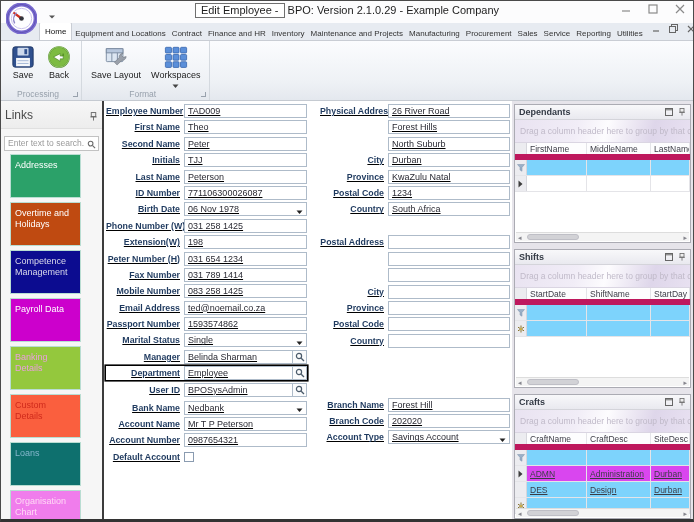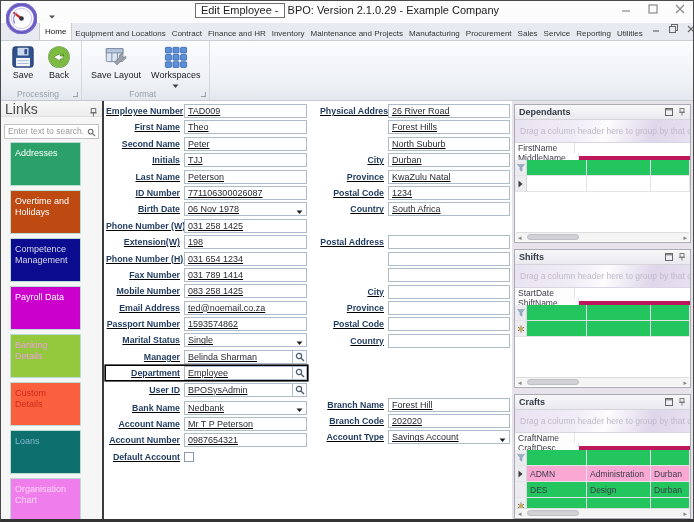--- a/index.html
+++ b/index.html
@@ -37,21 +37,21 @@
   .rbtn-dd { width:7px; height:5px; margin-top:1px; }
   .rgroup-label { position:absolute; bottom:1px; left:4px; right:10px; text-align:center; font-size:8.5px; color:#98a1ac; }
   .rgroup-corner { position:absolute; bottom:3px; right:3px; width:5px; height:5px;
                    border-right:1px solid #98a1ac; border-bottom:1px solid #98a1ac; }
 
   
   .main { position:absolute; top:100px; left:0; right:0; bottom:0; background:#fff; }
 
   
   .links { position:absolute; left:0; top:0; bottom:0; width:101px; background:#f6f6f6; }
-  .links-header { height:16px; display:flex; align-items:center; padding:0 4px; font-size:14px; color:#4a4a4a;
+  .links-header { height:28px; display:flex; align-items:center; padding:0 4px; font-size:12px; color:#4a4a4a;
                   background:linear-gradient(#f7f7f7,#ededed); border-bottom:1px solid #e0e0e0; }
   .links-pin { margin-left:auto; width:9px; height:9px; }
   .links-search { position:relative; margin:3px 3px 0; height:15px; }
   .links-search input { width:100%; height:15px; border:1px solid #c2c2c2; font-size:8.5px; padding:0 14px 0 3px;
                         font-family:"Liberation Sans",sans-serif; color:#555; }
   .links-search input::placeholder { color:#9a9a9a; }
   .links-search .mag { position:absolute; right:3px; top:3px; width:9px; height:9px; }
   .tiles { margin-top:7px; }
   .tile { margin:0 21px 4px 9px; height:44px; border:1px solid #b9ddd2; font-size:9px; padding:5px 4px;
           line-height:1.25; cursor:pointer; overflow:hidden; }
@@ -86,29 +86,29 @@
            margin-bottom:6px; overflow:hidden; }
   .panel.fill { flex:1 1 auto; height:auto; margin-bottom:0; }
   .panel-title { height:15px; background:linear-gradient(#f8f8fa,#e9e9ef); border-bottom:1px solid #d4d4da;
                  display:flex; align-items:center; padding:0 4px; font-size:9px; font-weight:bold; color:#333a45; }
   .panel-icons { margin-left:auto; display:flex; gap:5px; align-items:center; }
   .panel-icons span { display:flex; cursor:pointer; }
   .hint { height:23px; display:flex; align-items:center; padding:0 5px; font-size:8.5px; color:#c0bac9;
           white-space:nowrap; overflow:hidden; border-bottom:1px solid #dad5e2;
           background:linear-gradient(105deg,#e9e3f1 0%,#f1edf7 35%,#fdfcfe 52%,#ded6ea 78%,#e8e1f1 100%); }
   .grow { display:flex; height:16px; border-bottom:1px solid #e4e4e8; font-size:8.5px; color:#3c3c46; }
-  .grow.ghead { height:17px; border-bottom:4px solid #be185d;flex-direction:column; }
+  .grow.ghead { height:17px; border-bottom:6px solid #be185d; }
   .gind { width:12px; flex:none; background:#ececf0; border-right:1px solid #d6d6dc;
           display:flex; align-items:center; justify-content:center; }
   .gcell { padding:0 3px; display:flex; align-items:center; border-right:1px solid #e4e4e8;
            overflow:hidden; white-space:nowrap; background:#fff; }
   .ghead .gcell { background:#fdfdfe; cursor:pointer; }
   .col1 { width:60px; flex:none; } .col2 { width:64px; flex:none; } .col3 { flex:1; min-width:0; }
-  .row-cream .gcell { background:#22c55e; }
-  .row-selected .gcell { background:#f9a8d4; }
+  .row-cream .gcell { background:#7dd3fc;text-decoration:underline; }
+  .row-selected .gcell { background:#d946ef;text-decoration:underline; }
   .hscroll { position:absolute; left:1px; right:1px; bottom:1px; height:9px; background:#f4f4f4;
              border-top:1px solid #dddddd; cursor:pointer; }
   .hthumb { position:absolute; left:11px; top:1px; width:52px; height:6px; background:#d2d2d6;
             border:1px solid #bfbfc6; border-radius:3px; }
   .harrow { position:absolute; top:0px; font-size:7px; color:#85858d; line-height:9px; }
   .harrow.l { left:2px; } .harrow.r { right:2px; }
 </style>
 </head>
 <body>
 
@@ -340,21 +340,21 @@
               <span class="val">031 258 1425</span>
             </div>
           </div>
           <div class="frow">
             <label>Extension(W)</label>
             <div class="ctrl">
               <span class="val">198</span>
             </div>
           </div>
           <div class="frow">
-            <label>Phone Number (H)</label>
+            <label>Peter Number (H)</label>
             <div class="ctrl">
               <span class="val">031 654 1234</span>
             </div>
           </div>
           <div class="frow">
             <label>Fax Number</label>
             <div class="ctrl">
               <span class="val">031 789 1414</span>
             </div>
           </div>

